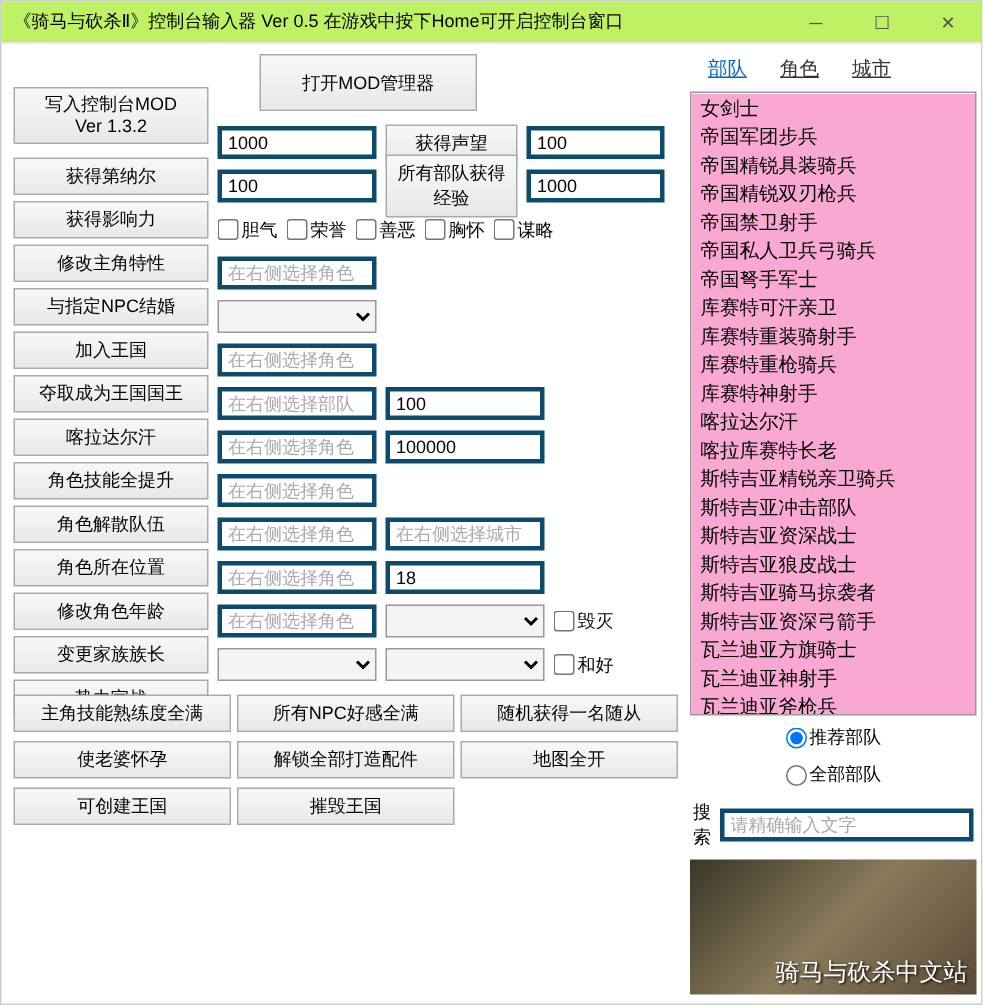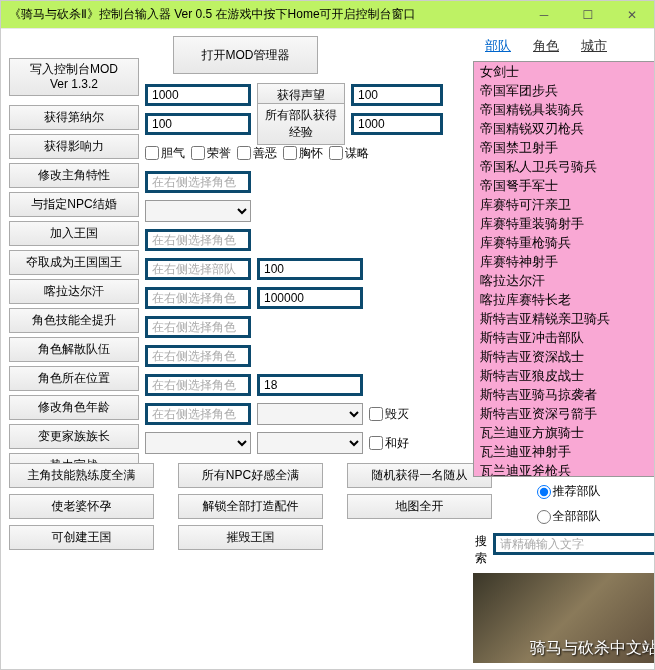--- a/index.html
+++ b/index.html
@@ -11,39 +11,39 @@
 .win-btn { width: 44px; height: 28px; display: flex; align-items: center; justify-content: center; color: #555; cursor: pointer; }
 .content { display: flex; flex: 1; overflow: hidden; }
 .left { width: 472px; padding: 6px 8px; }
 .right { flex: 1; display: flex; flex-direction: column; padding: 4px 6px 6px 0; }
 .tabs { display: flex; gap: 14px; padding: 2px 8px 4px 8px; font-size: 13px; }
 .tab { color: #333; cursor: pointer; padding: 2px 4px; text-decoration: underline; }
 .tab.active { color: #0066cc; font-weight: 500; }
 .listbox { flex: 1; border: 1px solid #999; background: #f9a8d4; overflow-y: auto; font-size: 13px; }
 .list-item { padding: 1px 6px; cursor: pointer; line-height: 17px; }
 .radio-row { display: flex; gap: 8px; align-items: center; padding: 6px 2px; font-size: 12px; flex-direction: column; }
-.search-row { display: flex; align-items: flex-start; gap: 6px; padding: 2px; }
+.search-row { display: flex; align-items: center; gap: 6px; padding: 2px; }
 .search-row input { flex: 1; border: 1px solid #999; padding: 2px 4px; font-size: 12px; }
 .promo { height: 90px; margin-top: 4px; background: linear-gradient(135deg,#3a3628,#8a7a5a,#5a4a38); display:flex; align-items:center; justify-content:center; color:#f0e8d0; font-family: serif; font-size: 16px; text-shadow: 1px 1px 2px #000; position: relative; overflow: hidden; }
 .promo .sub { position: absolute; bottom: 4px; right: 6px; font-size: 16px; color: #fff; font-family: sans-serif; }
 .row { display: flex; align-items: center; gap: 6px; margin-bottom: 5px; height: 24px; }
 .row.tall { height: 40px; margin-bottom: 8px; }
 .btn { background: linear-gradient(#f8f8f8,#e8e8e8); border: 1px solid #aaa; padding: 3px 6px; font-size: 12px; cursor: pointer; text-align: center; display: flex; align-items: center; justify-content: center; }
 .btn.w130 { width: 130px; margin-top: 44px; }
 .btn.w145 { width: 145px; }
 .btn.w100 { width: 88px; }
 .btn.tall { height: 38px; white-space: pre-line; line-height: 15px; }
 input[type=text] { border: 3px solid #0c4a6e; padding: 2px 4px; font-size: 12px; height: 22px; }
 input.w90 { width: 92px; }
 input.w100 { width: 106px; }
 input::placeholder { color: #aaa; }
 select.combo { width: 106px; height: 22px; border: 1px solid #999; background: #f4f4f4; font-size: 12px; }
 .chk { display: flex; align-items: center; gap: 2px; font-size: 12px; }
 .chk input { width: 14px; height: 14px; }
-.bottom-grid { display: grid; grid-template-columns: 145px 145px 145px; gap: 6px 24px; margin-top: 8px; }
+.bottom-grid { display: grid; grid-template-columns: 145px 145px 145px; gap: 6px 4px; margin-top: 8px; }
 .bottom-grid .btn { width: auto; }
 </style>
 </head>
 <body>
 
 <div class="window">
   <div class="titlebar">
     <span class="title-text">《骑马与砍杀Ⅱ》控制台输入器 Ver 0.5      在游戏中按下Home可开启控制台窗口</span>
     <div class="win-btns">
       <div class="win-btn">─</div>
@@ -128,20 +128,21 @@
       </div>
 
       <div class="row">
         <div class="btn w130">角色解散队伍</div>
         <input type="text" class="w100" placeholder="在右侧选择角色" style="">
       </div>
 
       <div class="row">
         <div class="btn w130">角色所在位置</div>
         <input type="text" class="w100" placeholder="在右侧选择角色" style="">
+        <input type="text" class="w100" placeholder="在右侧选择城市" style="">
       </div>
 
       <div class="row">
         <div class="btn w130">修改角色年龄</div>
         <input type="text" class="w100" placeholder="在右侧选择角色" style="">
         <input type="text" class="w100" value="18" style="">
       </div>
 
       <div class="row">
         <div class="btn w130">变更家族族长</div>

